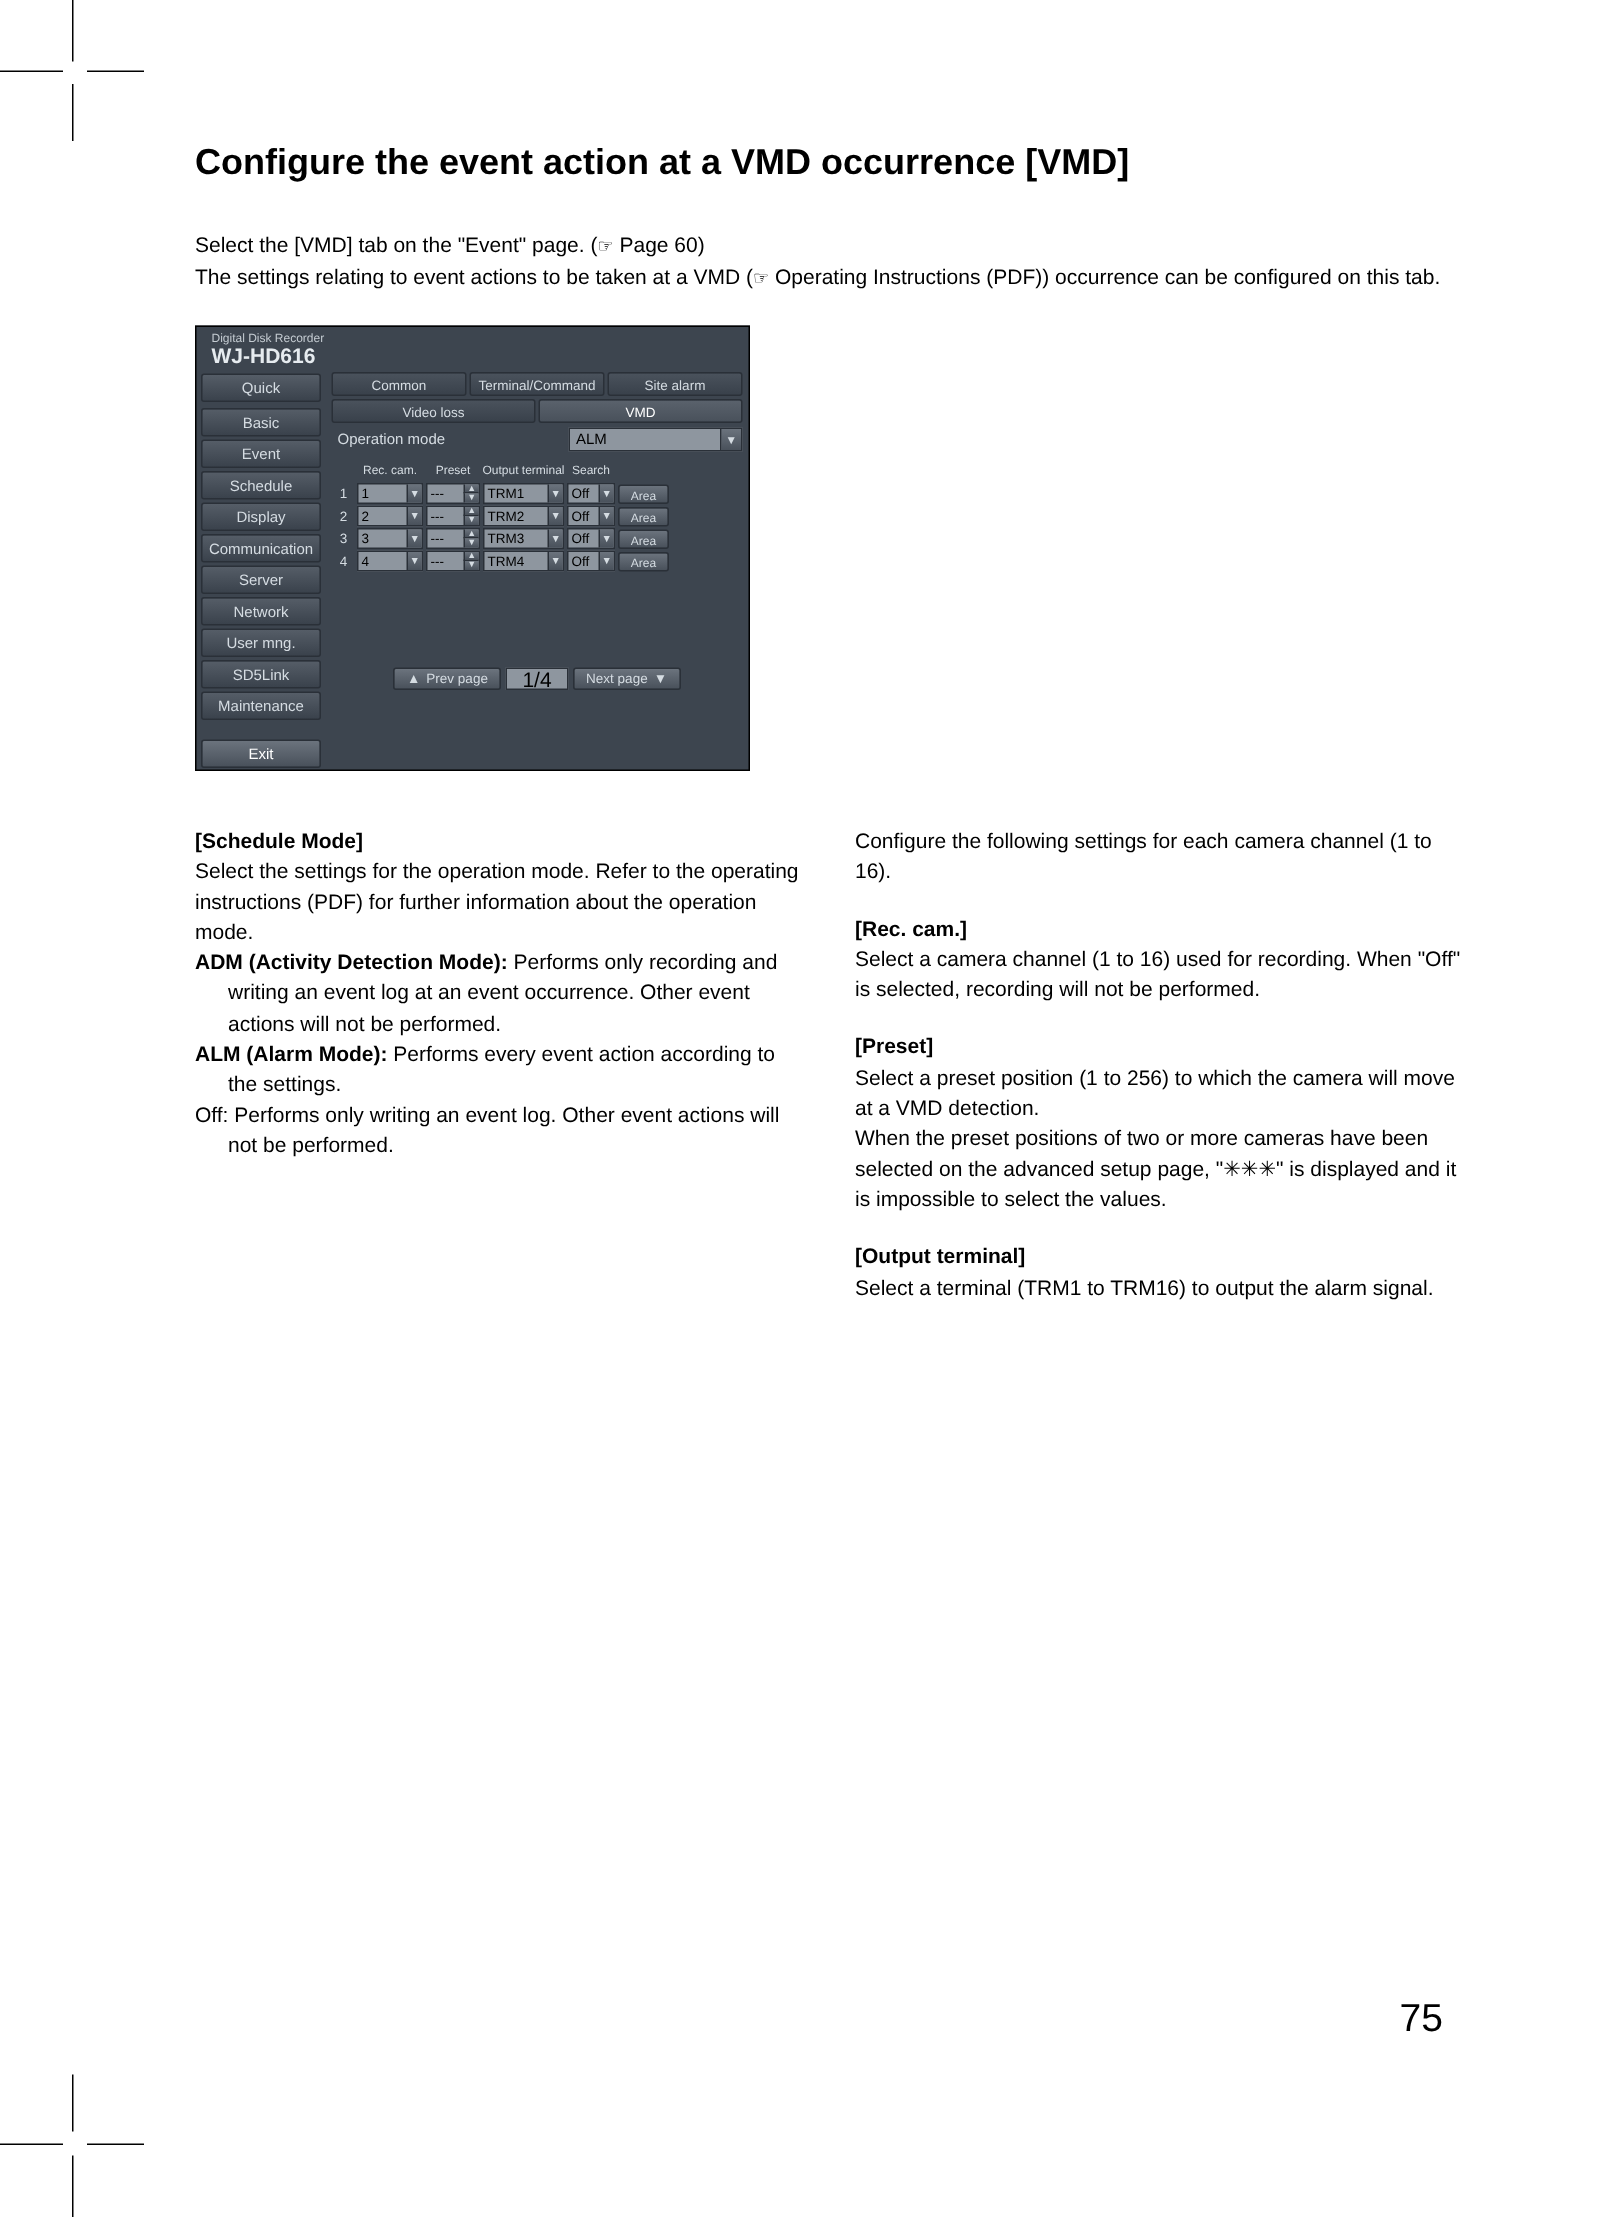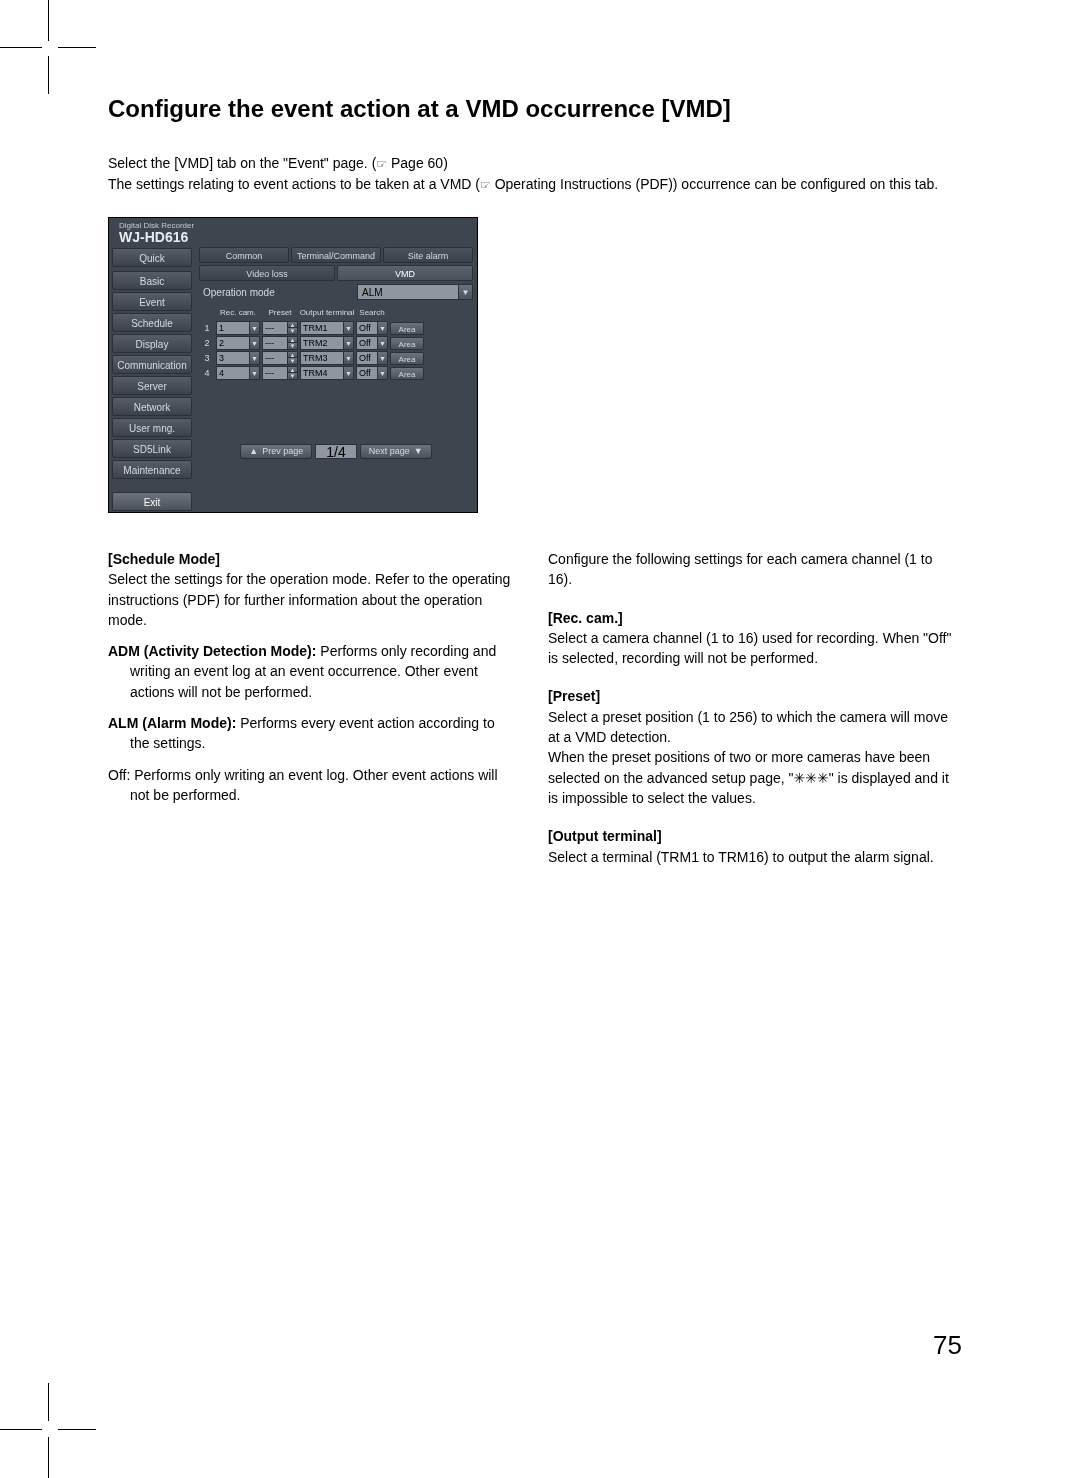--- a/index.html
+++ b/index.html
@@ -2,21 +2,21 @@
 <html><head>
 <meta charset="utf-8">
 <style>
   * { margin: 0; padding: 0; box-sizing: border-box; }
   body { width: 1080px; height: 1478px; background: #fff; font-family: Arial, Helvetica, sans-serif; color: #000; position: relative; }
 
   .crop { position: absolute; }
   .crop .h { border-top: 1px solid #000; position: absolute; }
   .crop .v { border-left: 1px solid #000; position: absolute; }
 
-  .page { position: absolute; left: 108px; top: 95px; width: 846px; }
+  .page { position: absolute; left: 130px; top: 95px; width: 846px; }
 
   .title { font-size: 24px; font-weight: bold; margin-bottom: 30px; }
 
   .intro { font-size: 14px; line-height: 1.5; margin-bottom: 22px; }
   .icon-ref { display: inline-block; font-size: 12px; }
 
   .screenshot { width: 370px; background: #3d454f; font-size: 11px; color: #d5dce2; border: 1px solid #000; }
   .ss-head { display: flex; align-items: flex-end; padding: 4px 6px 3px 10px; }
   .ss-sub { font-size: 8px; color: #c4cbd1; display: block; line-height: 1; }
   .ss-model { font-size: 14px; font-weight: bold; color: #e6ebef; line-height: 1; }
@@ -55,21 +55,21 @@
   .area-btn { height: 13px; line-height: 13px; text-align: center; font-size: 8px; background: linear-gradient(#6b737d,#49515b); border: 1px solid #2a3038; border-radius: 2px; margin: 0 1px; }
 
   .pager { display: flex; justify-content: center; gap: 3px; margin-top: 64px; margin-bottom: 6px; }
   .pg-btn { height: 15px; line-height: 15px; padding: 0 8px; font-size: 9px; background: linear-gradient(#6b737d,#49515b); border: 1px solid #2a3038; border-radius: 2px; display: flex; align-items: center; gap: 4px; }
   .pg-ind { height: 15px; line-height: 15px; padding: 0 10px; font-size: 14px; background: #8e969f; color: #000; border: 1px solid #2a3038; }
 
   .cols { display: flex; gap: 34px; margin-top: 36px; font-size: 14px; line-height: 1.45; }
   .col { flex: 1; }
   .sect-h { font-weight: bold; margin-top: 0; }
   .sect-h.mt { margin-top: 18px; }
-  .indent { padding-left: 22px; text-indent: -22px; margin-top: 11px; }
+  .indent { padding-left: 22px; text-indent: -22px; margin-top: 0; }
   .indent .lead { font-weight: bold; }
 
   .pagenum { position: absolute; right: 118px; top: 1330px; font-size: 26px; }
 </style>
 </head>
 <body>
 
 <div class="crop">
   <div class="h" style="left:0;top:47px;width:42px"></div>
   <div class="h" style="left:58px;top:47px;width:38px"></div>

